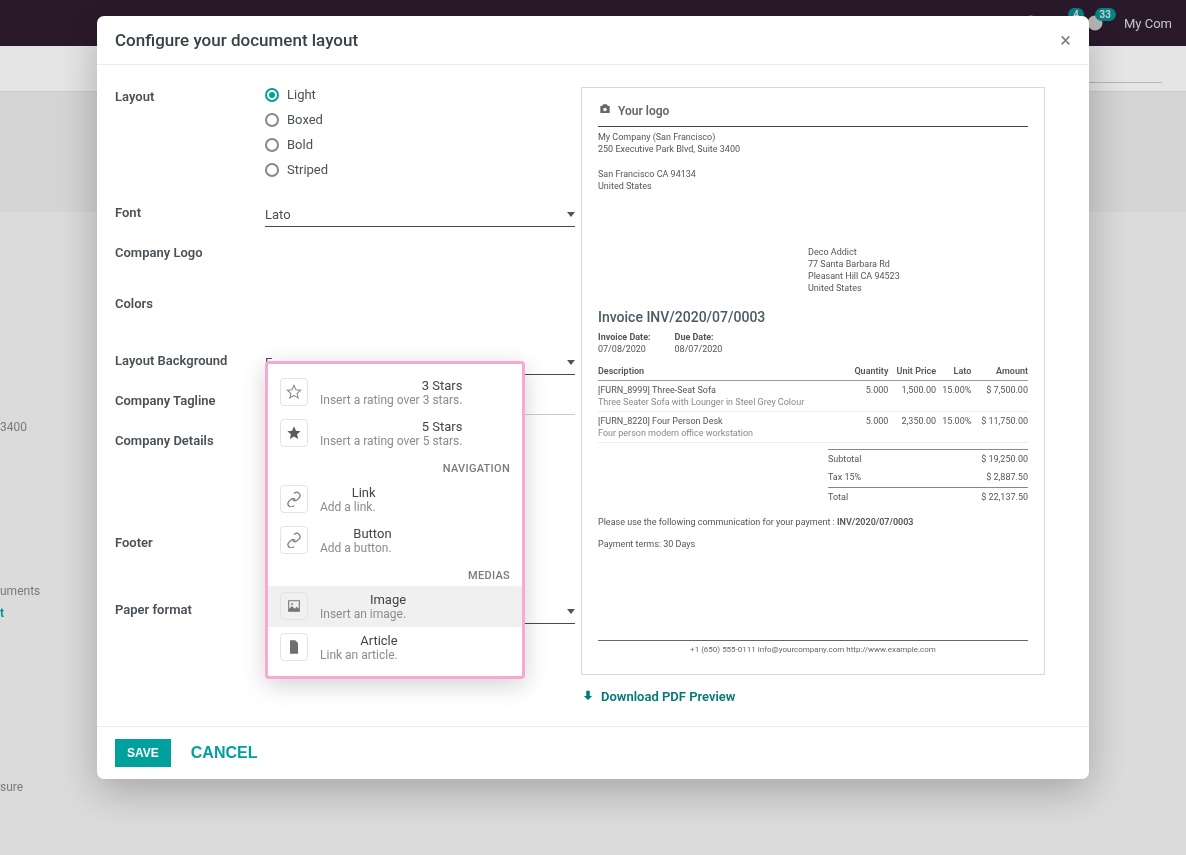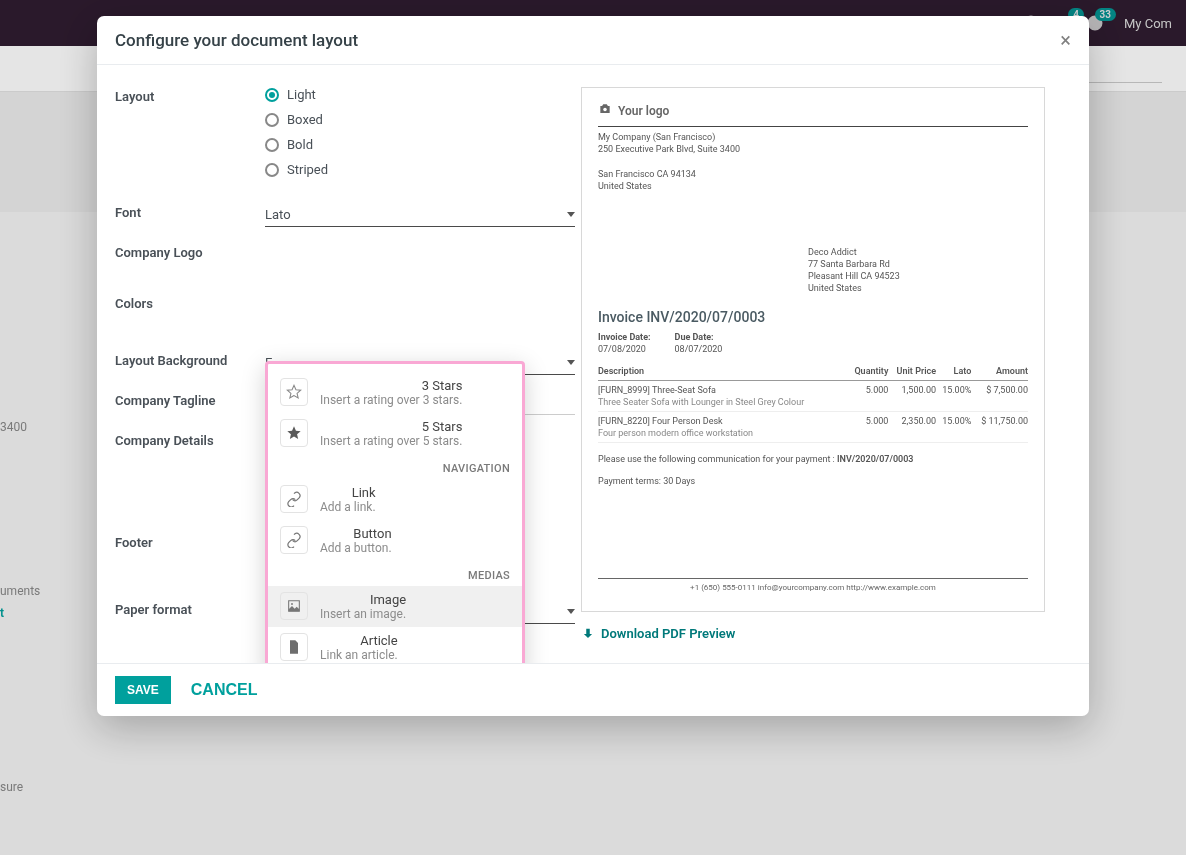--- a/index.html
+++ b/index.html
@@ -369,20 +369,34 @@
                     <div>[FURN_8220] Four Person Desk</div>
                     <div class="desc-sub">Four person modern office workstation</div>
                   </td>
                 <td class="r">5.000</td>
                 <td class="r">2,350.00</td>
                 <td class="r">15.00%</td>
                 <td class="r">$ 11,750.00</td>
               </tr>
             </tbody>
           </table>
+          <div class="totals">
+            <div class="trow line">
+                <span>Subtotal</span>
+                <span>$ 19,250.00</span>
+              </div>
+            <div class="trow">
+                <span>Tax 15%</span>
+                <span>$ 2,887.50</span>
+              </div>
+            <div class="trow line">
+                <span>Total</span>
+                <span>$ 22,137.50</span>
+              </div>
+          </div>
           <div class="comm"><span>Please use the following communication for your payment : </span><b>INV/2020/07/0003</b></div>
           <div class="comm">Payment terms: 30 Days</div>
           <div class="footline">+1 (650) 555-0111 info@yourcompany.com http://www.example.com</div>
         </div>
 
         <div class="dl-link">
           <svg viewBox="0 0 24 24">
               <path d="M5 12l7 7 7-7h-4V3h-6v9z"></path>
             </svg>
           <span>Download PDF Preview</span>

